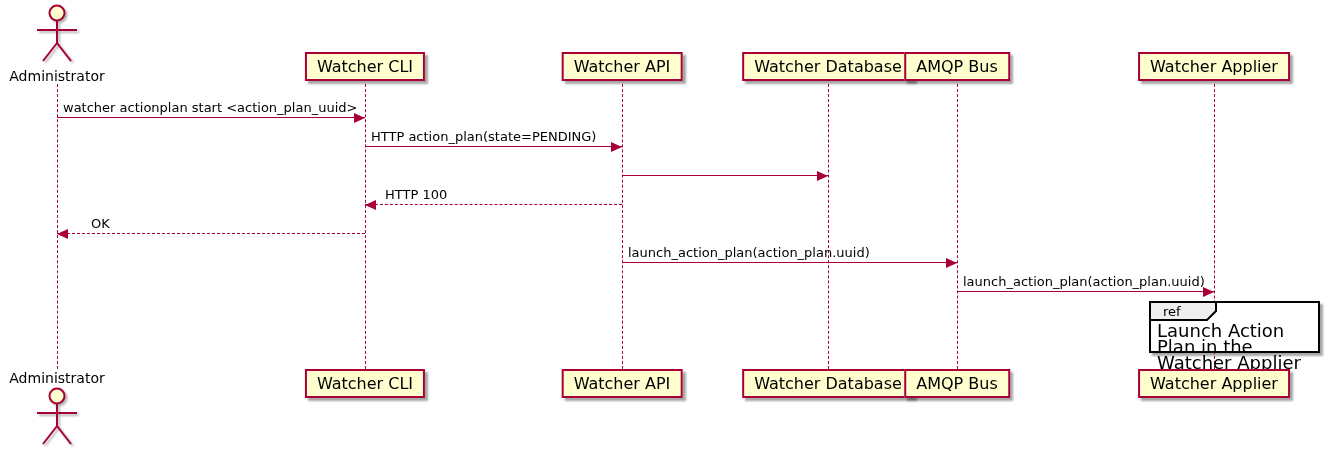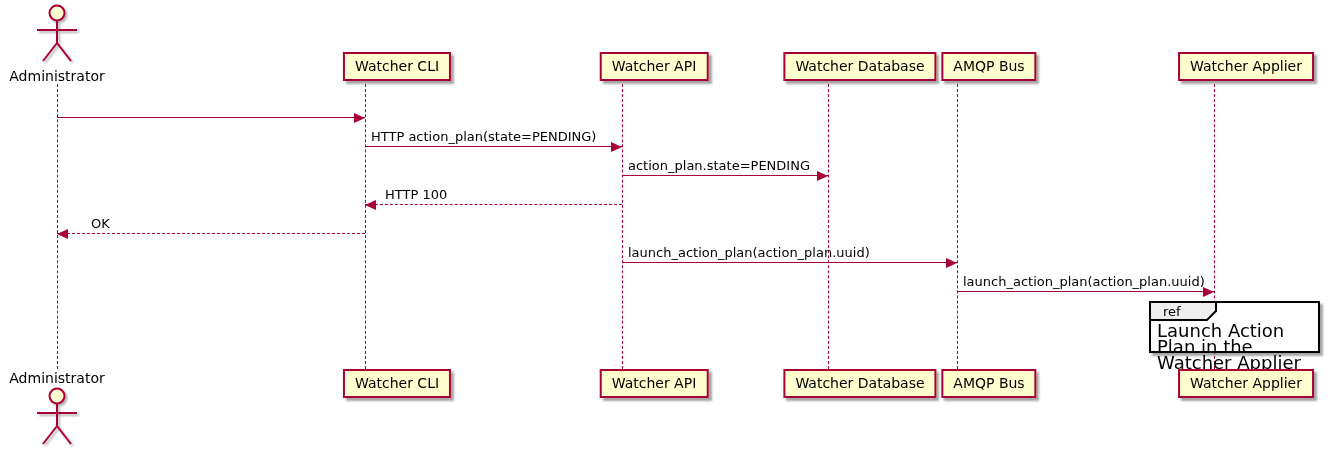--- a/index.html
+++ b/index.html
@@ -13,25 +13,24 @@
   .lifeline{
     position:absolute;width:0;
     border-left:1px dashed var(--line,#A80036);
     z-index:1;
   }
   .participant{
     position:absolute;transform:translateX(-50%);
     background:var(--fill,#FEFECE);
     border:2px solid var(--line,#A80036);
     color:var(--text,#000);
-    font-size:14px;line-height:17px;
+    font-size:16px;line-height:17px;
     padding:4px 10px;white-space:nowrap;
     box-shadow:3px 3px 2px rgba(0,0,0,0.35);
     z-index:3;
-    margin-left:32px;
   }
   .actor-label{
     position:absolute;transform:translateX(-50%);
     font-size:14px;color:var(--text,#000);white-space:nowrap;z-index:3;
   }
   .actor-figure{
     position:absolute;transform:translateX(-50%);
     filter:drop-shadow(2px 2px 1px rgba(0,0,0,0.3));
     z-index:3;
   }
@@ -97,26 +96,26 @@
           <line x1="23" y1="40" x2="9" y2="58"></line>
           <line x1="23" y1="40" x2="37" y2="58"></line>
         </g>
       </svg></div>
     <div class="participant" style="left: 365px; top: 369px;">Watcher CLI</div>
     <div class="participant" style="left: 622px; top: 369px;">Watcher API</div>
     <div class="participant" style="left: 828px; top: 369px;">Watcher Database</div>
     <div class="participant" style="left: 957px; top: 369px;">AMQP Bus</div>
     <div class="participant" style="left: 1214px; top: 369px;">Watcher Applier</div>
     <div class="msg-line" style="left: 57px; width: 308px; top: 117px;"></div>
+    <div class="msg-label" style="left: 63px; top: 100px;">watcher actionplan start &lt;action_plan_uuid&gt;</div>
     <div class="arrow right" style="top: 113px; left: 354px;"></div>
     <div class="msg-line" style="left: 365px; width: 257px; top: 146px;"></div>
     <div class="msg-label" style="left: 371px; top: 129px;">HTTP action_plan(state=PENDING)</div>
     <div class="arrow right" style="top: 142px; left: 611px;"></div>
     <div class="msg-line" style="left: 622px; width: 206px; top: 175px;"></div>
-    <div class="msg-label" style="left: 628px; top: 158px;">action_plan.state=PENDING</div>
     <div class="arrow right" style="top: 171px; left: 817px;"></div>
     <div class="msg-line dashed" style="left: 365px; width: 257px; top: 204px;"></div>
     <div class="msg-label" style="left: 385px; top: 187px;">HTTP 100</div>
     <div class="arrow left" style="top: 200px; left: 365px;"></div>
     <div class="msg-line dashed" style="left: 57px; width: 308px; top: 233px;"></div>
     <div class="msg-label" style="left: 91px; top: 216px;">OK</div>
     <div class="arrow left" style="top: 229px; left: 57px;"></div>
     <div class="msg-line" style="left: 622px; width: 335px; top: 262px;"></div>
     <div class="msg-label" style="left: 628px; top: 245px;">launch_action_plan(action_plan.uuid)</div>
     <div class="arrow right" style="top: 258px; left: 946px;"></div>

